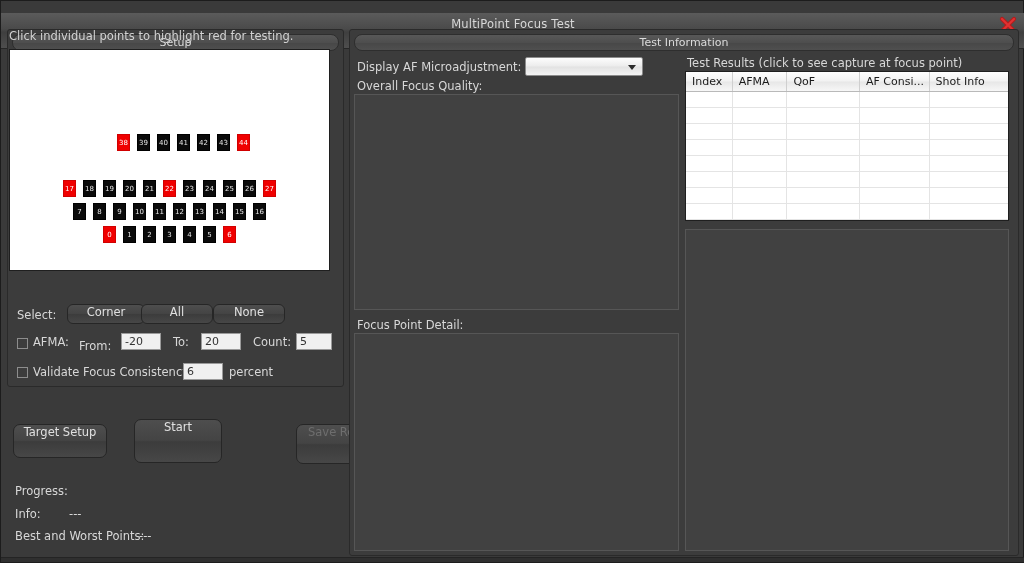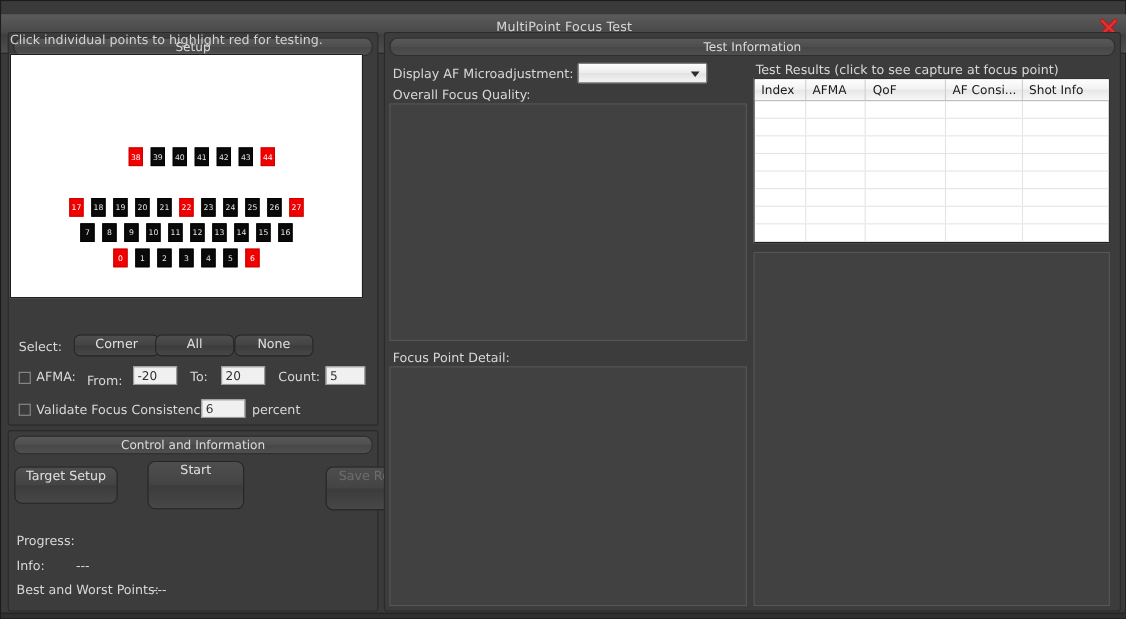--- a/index.html
+++ b/index.html
@@ -350,23 +350,20 @@
   <div class="lbl lbl-to">To:</div>
   <div class="fld fld-to">20</div>
   <div class="lbl lbl-count">Count:</div>
   <div class="fld fld-count">5</div>
 
   <div class="cb cb-valid"></div>
   <div class="lbl lbl-valid">Validate Focus Consistency to</div>
   <div class="fld fld-pct">6</div>
   <div class="lbl lbl-pct">percent</div>
 
-  <div class="group control-group">
-    <div class="group-header">Control and Information</div>
-  </div>
 
   <div class="btn btn-target">Target Setup</div>
   <div class="btn btn-start">Start</div>
   <div class="btn btn-save disabled">Save Report</div>
 
   <div class="lbl lbl-progress">Progress:</div>
   <div class="lbl lbl-info">Info:</div>
   <div class="lbl val-info">---</div>
   <div class="lbl lbl-bw">Best and Worst Points:</div>
   <div class="lbl val-bw">---</div>

